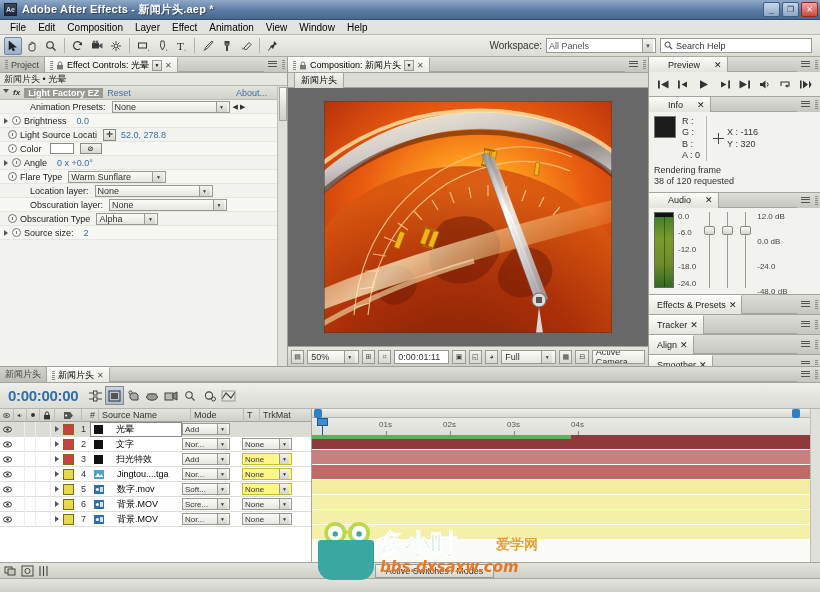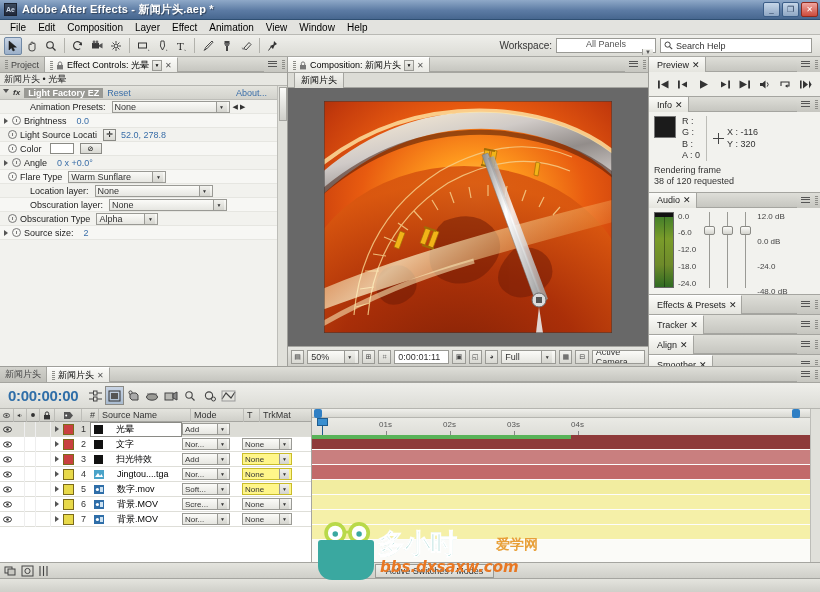--- a/index.html
+++ b/index.html
@@ -42,22 +42,22 @@
   .toolbar { height:22px; flex:0 0 22px; display:flex; align-items:center;
     background:linear-gradient(#efefeb,#dcdcd6); border-bottom:1px solid #a9a9a4;
     padding:0 4px; gap:1px;}
   .tool { width:18px;height:18px; display:flex;align-items:center;justify-content:center;
     border:1px solid transparent; border-radius:2px; }
   .tool.active { background:linear-gradient(#c8d4e4,#9cb0c9); border-color:#6f88a5; }
   .tool svg { display:block; }
   .tsep { width:1px;height:15px;background:#b2b2ac; margin:0 3px; }
   .tb-right { margin-left:auto; display:flex; align-items:center; gap:4px; padding-right:4px;}
   .ws-label { font-size:10px; color:#333; }
-  .ws-select { width:100px;height:15px; background:#fff; border:1px solid #9a9a95;
-    font-size:9px; display:flex;align-items:center;padding:0 2px; color:#555;flex-direction:column;}
+  .ws-select { width:110px;height:15px; background:#fff; border:1px solid #9a9a95;
+    font-size:9px; display:flex;align-items:center;padding:0 2px; color:#555;}
   .ws-select .arw { margin-left:auto; width:11px;height:13px;
     background:linear-gradient(#f2f2ee,#d4d4ce); border-left:1px solid #9a9a95;
     display:flex;align-items:center;justify-content:center; font-size:6px;}
   .search-box { width:152px;height:15px;background:#fff;border:1px solid #9a9a95;
     display:flex;align-items:center;gap:3px;padding:0 3px; font-size:9px;color:#333;}
 
   
   .main { flex:1; display:flex; min-height:0; }
   .leftcol  { width:288px; display:flex; flex-direction:column; border-right:1px solid #9f9f9a; }
   .midcol   { flex:1; display:flex; flex-direction:column; min-width:0; }
@@ -198,21 +198,21 @@
   .tl-vsb { width:10px; background:#e0e0da; border-left:1px solid #bdbdb8; }
   .tl-bottom { height:16px; display:flex; align-items:center;
     background:linear-gradient(#e4e4de,#cfcfc9); border-top:1px solid #a5a5a0; padding:0 4px; gap:4px;}
   .tg-btn { font-size:9px; padding:1px 10px; background:linear-gradient(#f2f2ee,#d8d8d2);
     border:1px solid #9a9a95; color:#333; }
 
   
   .rpanel { border-bottom:1px solid #a5a5a0; background:#e5e5e0; }
   .rhead { height:15px; display:flex; align-items:stretch;
     background:linear-gradient(#dedeD8,#c6c6c0);}
-  .rtab { display:flex;align-items:center;gap:3px;padding:0 5px;font-size:9px;
+  .rtab { display:flex;align-items:center;gap:14px;padding:0 5px;font-size:9px;
     background:linear-gradient(#fbfbf8,#e4e4de); border-right:1px solid #a5a5a0; color:#222;}
   .preview-btns { height:24px; display:flex; align-items:center; justify-content:space-around;
                   background:#eeeee9; padding:0 4px;}
   .pv { width:16px;height:16px;display:flex;align-items:center;justify-content:center;}
   .info-body { background:#f2f2ee; padding:4px 5px; font-size:9px; }
   .info-top { display:flex; gap:6px; }
   .swatch { width:22px;height:22px;background:#1b1b1b;border:1px solid #777; }
   .rgb { color:#333; line-height:1.25; }
   .info-div { width:1px; background:#bdbdb8; }
   .xy { color:#333; line-height:1.3; }

